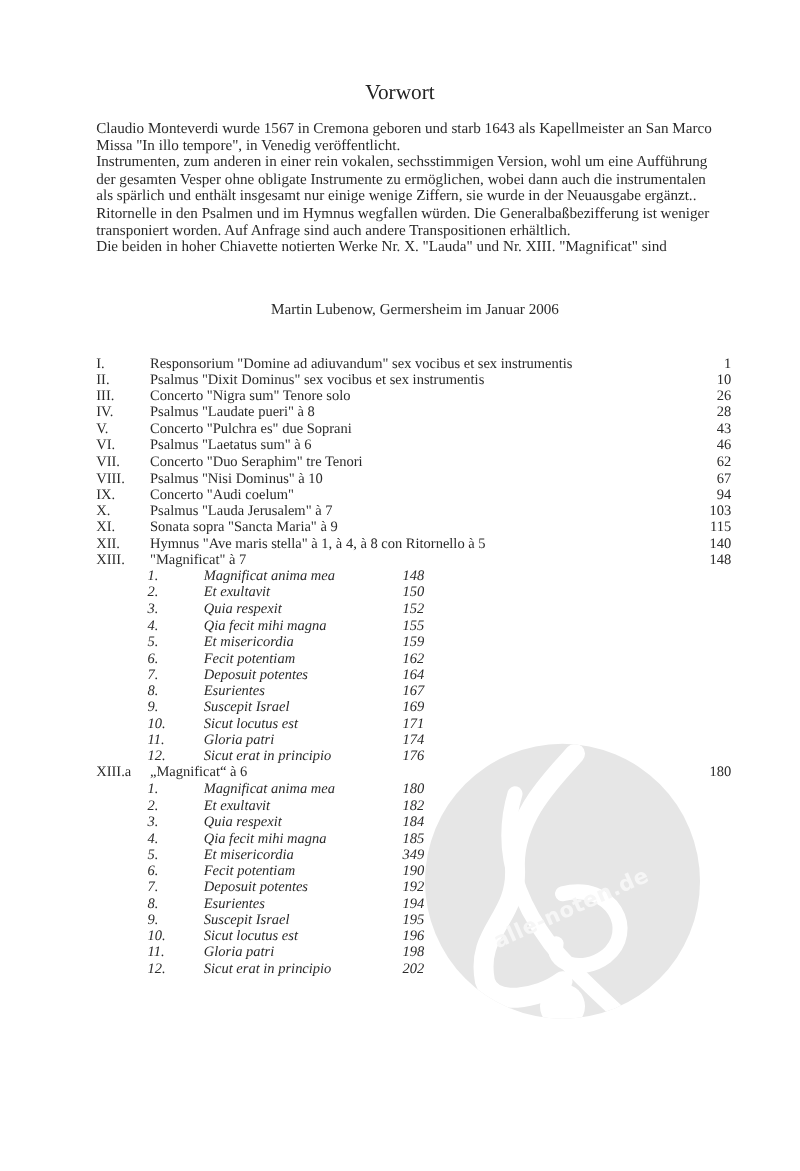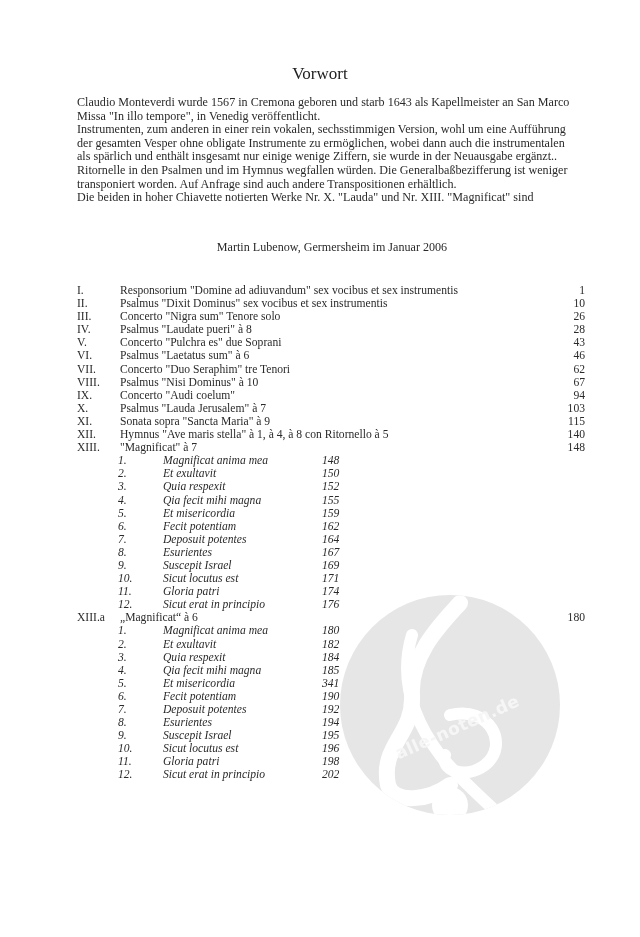--- a/index.html
+++ b/index.html
@@ -239,21 +239,21 @@
           <span class="sub-page">184</span>
         </div>
       <div class="sub-row">
           <span class="sub-num">4.</span>
           <span class="sub-title">Qia fecit mihi magna</span>
           <span class="sub-page">185</span>
         </div>
       <div class="sub-row">
           <span class="sub-num">5.</span>
           <span class="sub-title">Et misericordia</span>
-          <span class="sub-page">341</span>
+          <span class="sub-page">349</span>
         </div>
       <div class="sub-row">
           <span class="sub-num">6.</span>
           <span class="sub-title">Fecit potentiam</span>
           <span class="sub-page">190</span>
         </div>
       <div class="sub-row">
           <span class="sub-num">7.</span>
           <span class="sub-title">Deposuit potentes</span>
           <span class="sub-page">192</span>

